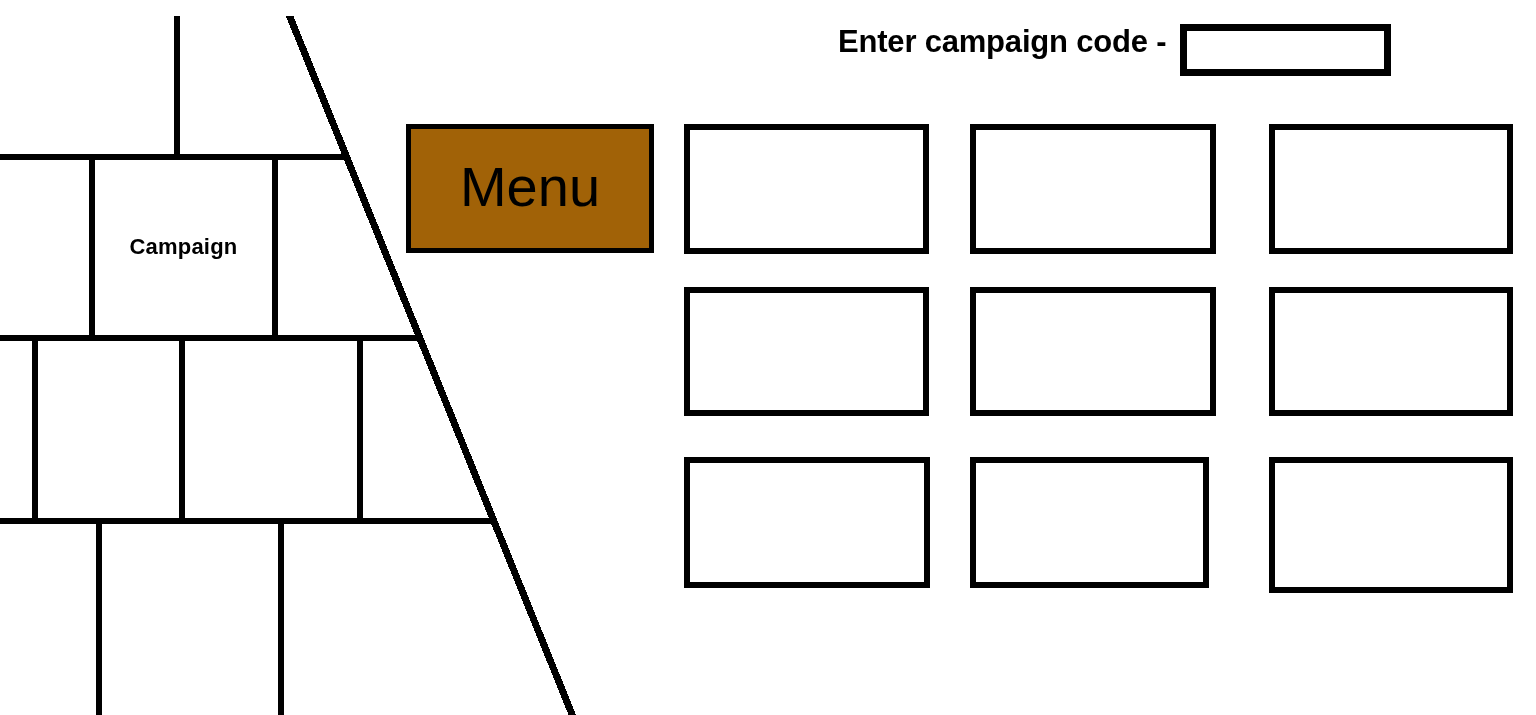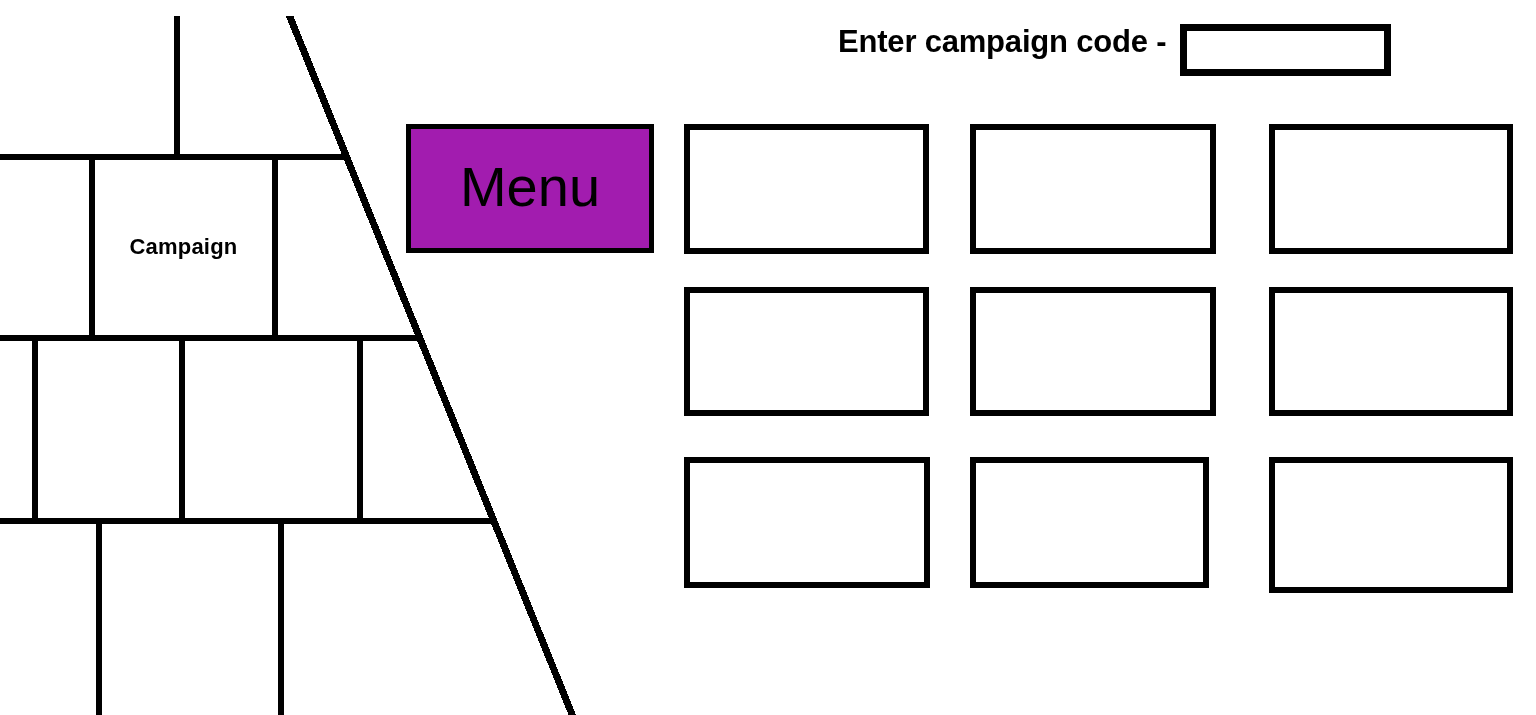--- a/index.html
+++ b/index.html
@@ -47,21 +47,21 @@
 
   
   #menu-button {
     position: absolute;
     left: 406px;
     top: 124px;
     width: 248px;
     height: 129px;
     box-sizing: border-box;
     border: 5px solid #000000;
-    background: #a21caf;
+    background: #a16207;
     display: flex;
     align-items: center;
     justify-content: center;
     font-size: 56px;
     font-weight: normal;
     color: #000000;
     line-height: 1;
     cursor: pointer;
     padding-bottom: 4px;
   }

